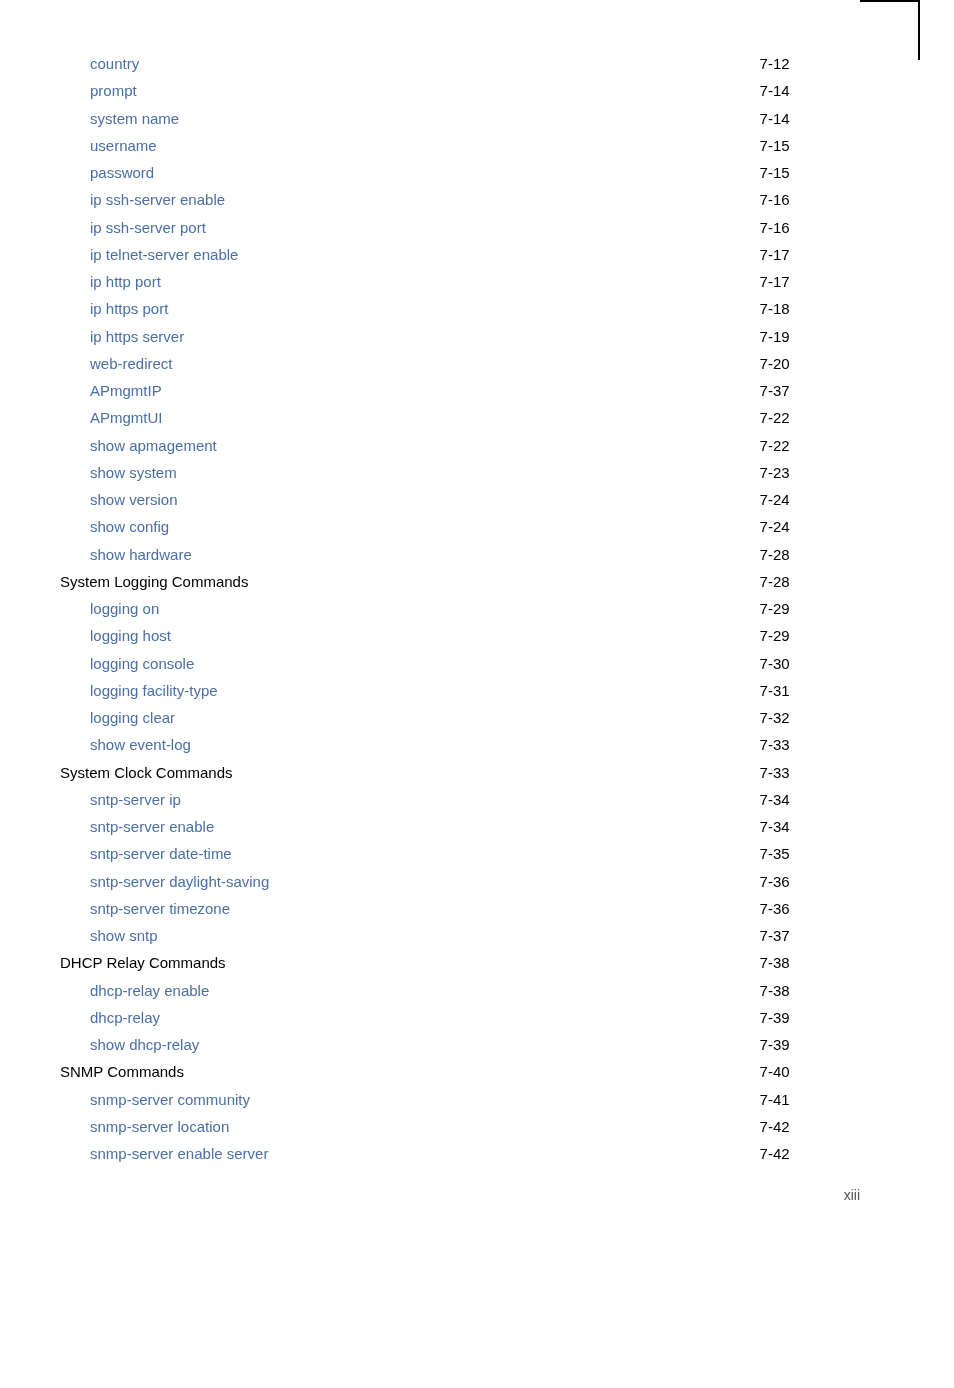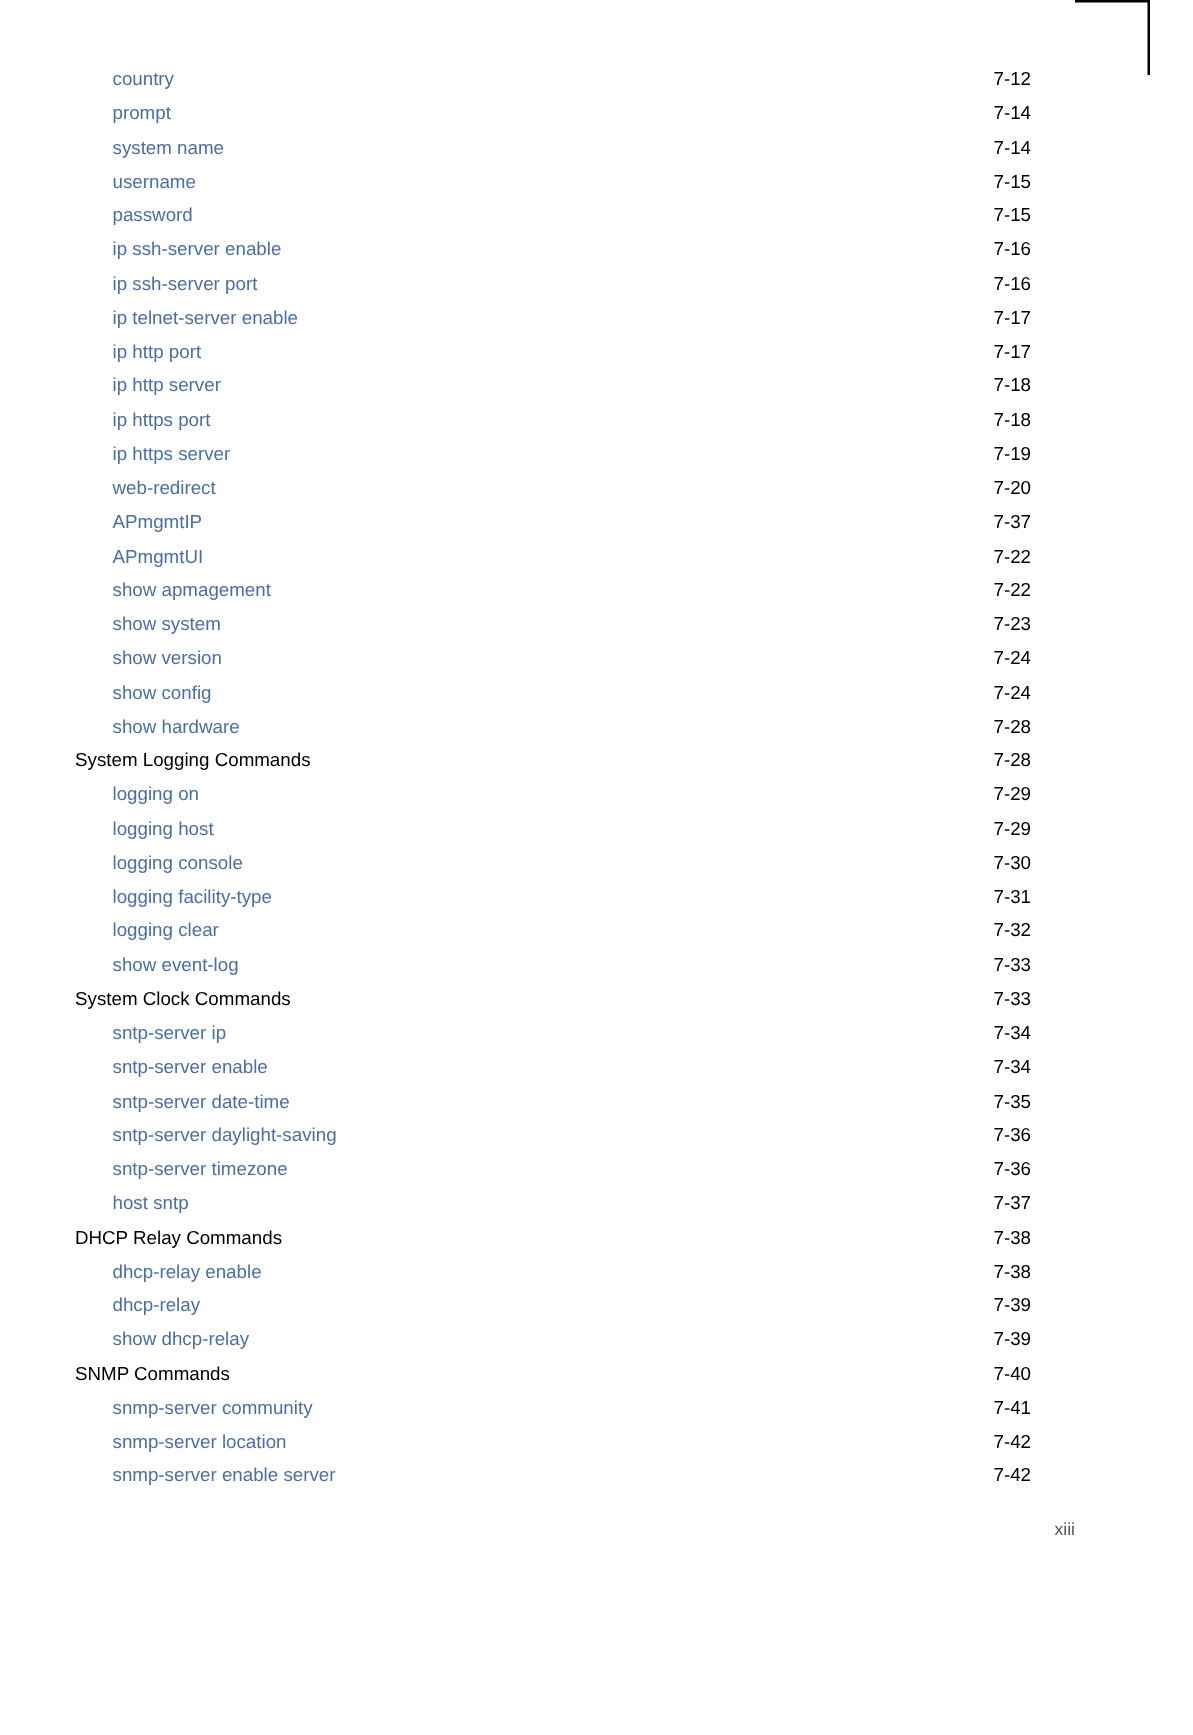--- a/index.html
+++ b/index.html
@@ -47,21 +47,21 @@
     .toc-table td.label.section-header {
       font-weight: normal;
       padding-left: 0;
       color: #000;
     }
     .toc-table td.label.sub-item {
       padding-left: 30px;
       color: #4a6fa5;
     }
     .toc-table td.page-num {
-      text-align: center;
+      text-align: left;
       white-space: nowrap;
       color: #000;
     }
     .page-footer {
       text-align: right;
       margin-top: 20px;
       font-size: 14px;
       color: #555;
     }
   </style>
@@ -103,24 +103,20 @@
         </tr>
         <tr>
           <td class="label sub-item">ip telnet-server enable</td>
           <td class="page-num">7-17</td>
         </tr>
         <tr>
           <td class="label sub-item">ip http port</td>
           <td class="page-num">7-17</td>
         </tr>
         <tr>
-          <td class="label sub-item">ip http server</td>
-          <td class="page-num">7-18</td>
-        </tr>
-        <tr>
           <td class="label sub-item">ip https port</td>
           <td class="page-num">7-18</td>
         </tr>
         <tr>
           <td class="label sub-item">ip https server</td>
           <td class="page-num">7-19</td>
         </tr>
         <tr>
           <td class="label sub-item">web-redirect</td>
           <td class="page-num">7-20</td>
@@ -199,21 +195,21 @@
         </tr>
         <tr>
           <td class="label sub-item">sntp-server daylight-saving</td>
           <td class="page-num">7-36</td>
         </tr>
         <tr>
           <td class="label sub-item">sntp-server timezone</td>
           <td class="page-num">7-36</td>
         </tr>
         <tr>
-          <td class="label sub-item">host sntp</td>
+          <td class="label sub-item">show sntp</td>
           <td class="page-num">7-37</td>
         </tr>
         <tr>
           <td class="label section-header">DHCP Relay Commands</td>
           <td class="page-num">7-38</td>
         </tr>
         <tr>
           <td class="label sub-item">dhcp-relay enable</td>
           <td class="page-num">7-38</td>
         </tr>

